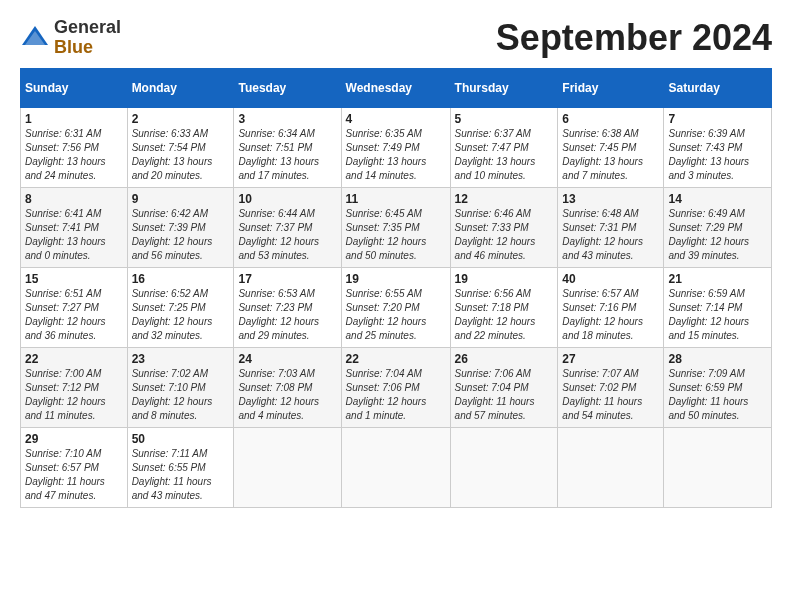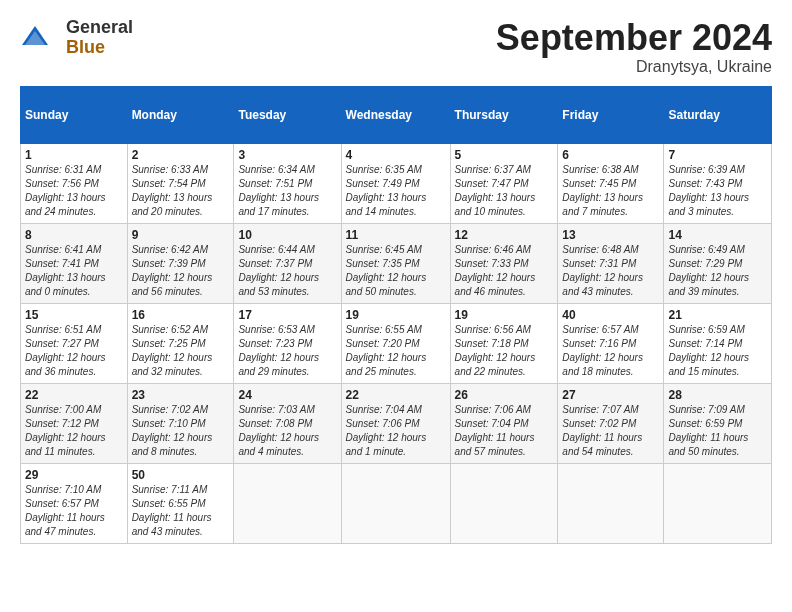--- a/index.html
+++ b/index.html
@@ -18,21 +18,21 @@
     }
     .header {
       display: flex;
       justify-content: space-between;
       align-items: flex-start;
       margin-bottom: 10px;
     }
     .logo {
       display: flex;
       align-items: center;
-      gap: 16px;
+      gap: 4px;
     }
     .logo-text {
       font-size: 18px;
       font-weight: bold;
       line-height: 1.1;
     }
     .logo-general { color: #333; }
     .logo-blue { color: #a16207; }
     .logo-icon {
       width: 30px;
@@ -50,21 +50,21 @@
       color: #444;
     }
     .calendar {
       width: 100%;
       border-collapse: collapse;
       font-size: 9.5px;
     }
     .calendar th {
       background: #1565C0;
       color: #fff;
-      padding: 21px 4px;
+      padding: 12px 4px;
       text-align: left;
       font-size: 12px;
       font-weight: bold;
       border: 1px solid #1565C0;
     }
     .calendar td {
       vertical-align: top;
       border: 1px solid #ccc;
       padding: 4px 4px;
       width: 113px;
@@ -101,21 +101,20 @@
         <polygon points="15,3 28,22 2,22" fill="#1565C0"></polygon>
         <polygon points="15,8 25,22 5,22" fill="white" opacity="0.3"></polygon>
       </svg>
       <div class="logo-text">
         <span class="logo-general">General</span><br>
         <span class="logo-blue">Blue</span>
       </div>
     </div>
     <div class="title-block">
       <div class="month-title">September 2024</div>
-      <div class="subtitle">Dranytsya, Ukraine</div>
     </div>
   </div>
 
   <table class="calendar">
     <thead>
       <tr>
         <th>Sunday</th>
         <th>Monday</th>
         <th>Tuesday</th>
         <th>Wednesday</th>

